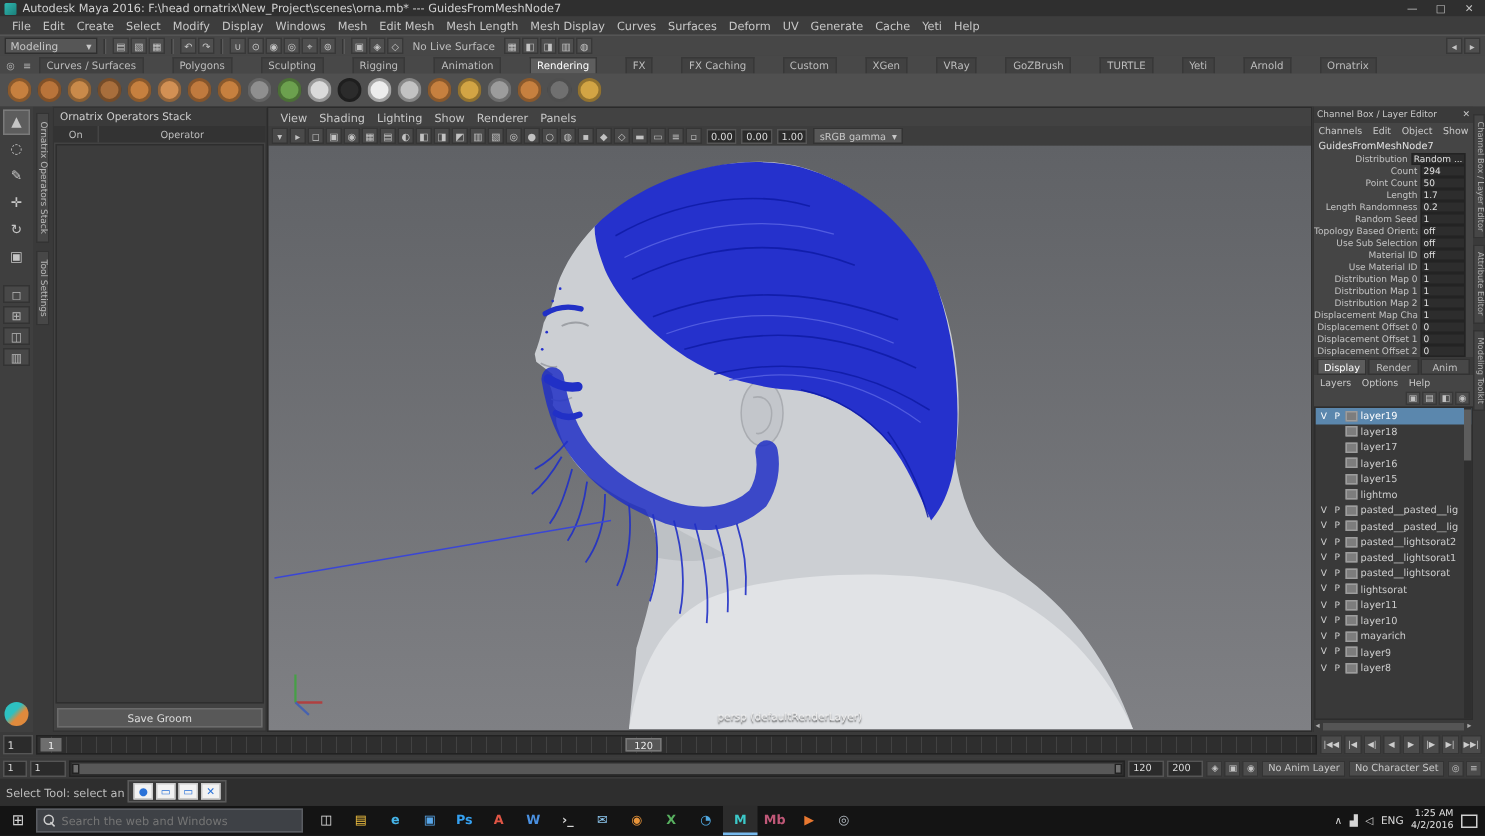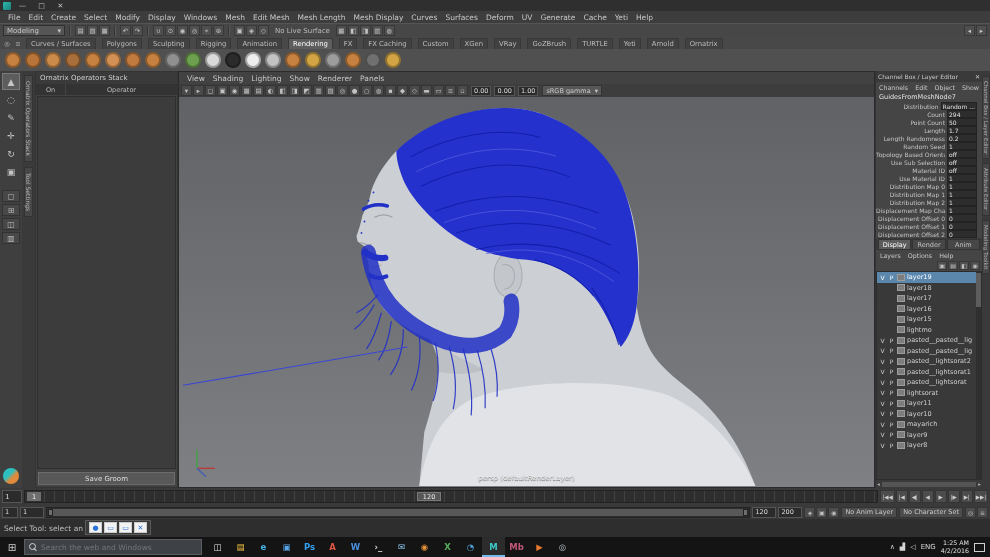--- a/index.html
+++ b/index.html
@@ -137,20 +137,21 @@
   .tray-clock { display:flex; flex-direction:column; align-items:flex-end; font-size:6.3px; line-height:1.2; color:#e2e2e2; }
   .tray-note { width:11px; height:9px; border:1px solid #cfcfcf; }
 </style>
 </head>
 <body>
 
 <div class="screen">
 
   <div class="titlebar">
     <span class="app-badge"></span>
+    <span class="title-text">Autodesk Maya 2016: F:\head ornatrix\New_Project\scenes\orna.mb* --- GuidesFromMeshNode7</span>
     <span class="win-btn">—</span>
     <span class="win-btn">□</span>
     <span class="win-btn">✕</span>
   </div>
 
   <div class="menubar">
 
   <span class="menu-item">File</span>
       <span class="menu-item">Edit</span>
       <span class="menu-item">Create</span>
@@ -216,21 +217,21 @@
         <span class="sicon">◂</span>
         <span class="sicon">▸</span>
       </span>
   </div>
 
   <div class="shelftabs">
     <span style="display:flex;gap:1px;margin-right:2px">
         <span class="shelftab-icon">◎</span>
         <span class="shelftab-icon">≡</span>
       </span>
-    <span style="display:flex;gap:6px">
+    <span style="display:flex;gap:19px">
         <span class="shelf-tab">Curves / Surfaces</span>
         <span class="shelf-tab">Polygons</span>
         <span class="shelf-tab">Sculpting</span>
         <span class="shelf-tab">Rigging</span>
         <span class="shelf-tab">Animation</span>
         <span class="shelf-tab active">Rendering</span>
         <span class="shelf-tab">FX</span>
         <span class="shelf-tab">FX Caching</span>
         <span class="shelf-tab">Custom</span>
         <span class="shelf-tab">XGen</span>

